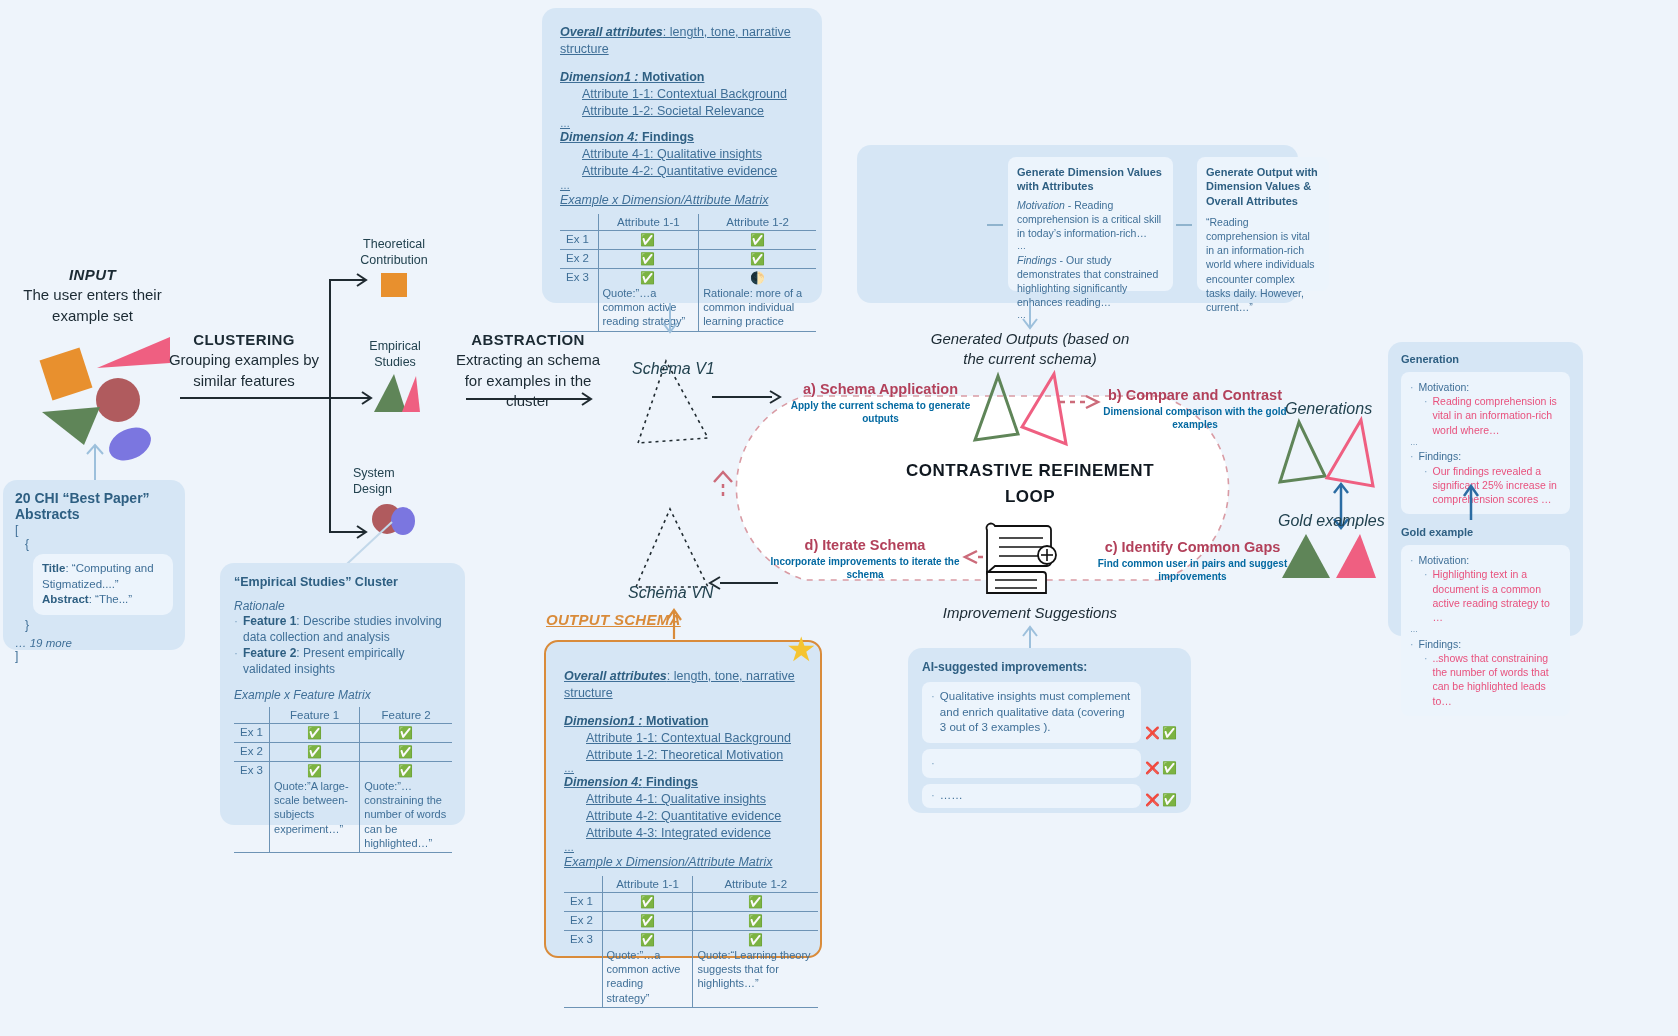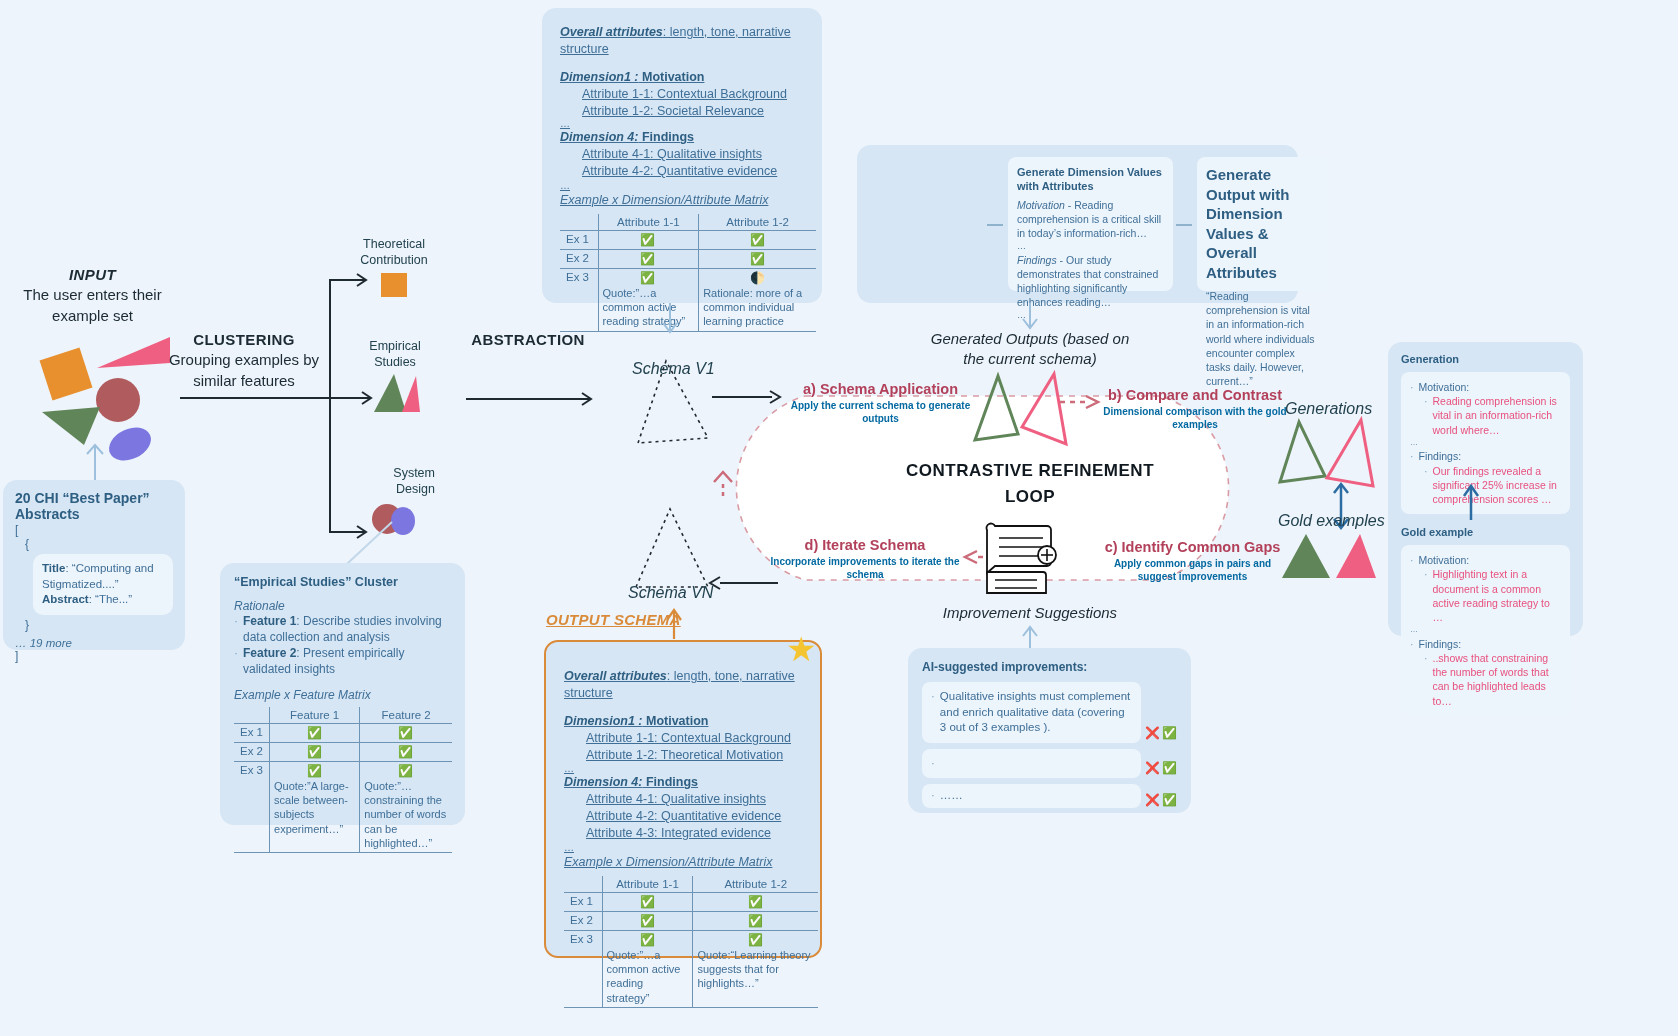--- a/index.html
+++ b/index.html
@@ -111,21 +111,21 @@
 <svg class="abs" style="left:379px; top:271px;" width="34" height="28">
   <rect x="2" y="2" width="26" height="24" fill="#e8902e"></rect>
 </svg>
 
 <div class="abs ink" style="left:351px; top:338px; width:88px; text-align:center; font-size:12.5px; line-height:1.3;">Empirical Studies</div>
 <svg class="abs" style="left:372px; top:372px;" width="50" height="42">
   <polygon points="2,40 22,2 34,40" fill="#5f8558"></polygon>
   <polygon points="30,40 44,4 48,40" fill="#ef5f81"></polygon>
 </svg>
 
-<div class="abs ink" style="left:353px; top:465px; width:82px; text-align:right; font-size:12.5px; line-height:1.3;">System Design</div>
+<div class="abs ink" style="left:353px; top:465px; width:82px; text-align:left; font-size:12.5px; line-height:1.3;">System Design</div>
 <svg class="abs" style="left:370px; top:502px;" width="50" height="34">
   <circle cx="17" cy="17" r="15" fill="#b05b5e"></circle>
   <ellipse cx="33" cy="19" rx="12" ry="14" fill="#7b76e0"></ellipse>
 </svg>
 
 <svg class="abs" style="left:330px; top:520px;" width="70" height="60">
   <line x1="62" y1="2" x2="4" y2="56" stroke="#c2d8ea" stroke-width="2"></line>
 </svg>
 
 <div class="abs panel" style="left:220px; top:563px; width:245px; height:262px; padding:12px 14px;">
@@ -169,20 +169,21 @@
           <div class="chk">✅</div>
           <div class="qt">Quote:”…constraining the number of words can be highlighted…”</div>
         </td>
       </tr>
     </tbody>
   </table>
 </div>
 
 <div class="abs stage-title" style="left:452px; top:330px; width:152px;">
   <div class="cap">ABSTRACTION</div>
+  <div>Extracting an schema for examples in the cluster</div>
 </div>
 <svg class="abs" style="left:466px; top:392px;" width="130" height="14">
   <line x1="0" y1="7" x2="124" y2="7" stroke="#1f2a30" stroke-width="2"></line>
   <polyline points="116,1 125,7 116,13" fill="none" stroke="#1f2a30" stroke-width="2"></polyline>
 </svg>
 
 <div class="abs panel" style="left:542px; top:8px; width:280px; height:295px; padding:16px 18px;">
   <div class="schema-txt">
     <div>
       <span class="b it hd">Overall attributes</span><span>: length, tone, narrative structure</span>
@@ -260,21 +261,21 @@
     <div style="font-size:9px; line-height:1.4;">…</div>
     <div>
       <span class="it">Findings</span><span> - Our study demonstrates that constrained highlighting significantly enhances reading…</span>
     </div>
     <div style="font-size:9px; line-height:1.4;">…</div>
   </div>
   <svg class="abs" style="left:319px; top:77px;" width="18" height="6">
     <line x1="0" y1="3" x2="16" y2="3" stroke="#8fb3cd" stroke-width="2"></line>
   </svg>
   <div class="gen-card" style="position:absolute; left:340px; top:12px; width:132px; height:134px;">
-    <div class="b navy" style="font-size:15px; line-height:1.3;">Generate Output with Dimension Values &amp; Overall Attributes</div>
+    <div class="b navy" style="font-size:11px; line-height:1.3;">Generate Output with Dimension Values &amp; Overall Attributes</div>
     <div style="height:7px;"></div>
     <div>“Reading comprehension is vital in an information-rich world where individuals encounter complex tasks daily. However, current…”</div>
   </div>
 </div>
 
 <svg class="abs" style="left:705px; top:388px;" width="585" height="200">
   <path d="M 100 8 L 455 8 A 96 96 0 0 1 455 192 L 100 192 A 96 96 0 0 1 100 8 Z" fill="#ffffff" stroke="#d99ba4" stroke-width="1.6" stroke-dasharray="6,6"></path>
 </svg>
 
 <div class="abs center-title" style="left:905px; top:458px; width:250px;">CONTRASTIVE REFINEMENT LOOP</div>
@@ -299,21 +300,21 @@
   <div class="t">b)  Compare and Contrast</div>
   <div class="d">Dimensional comparison with the gold examples</div>
 </div>
 <svg class="abs" style="left:1060px; top:396px;" width="40" height="12">
   <line x1="0" y1="6" x2="26" y2="6" stroke="#cc6b7a" stroke-width="2.5" stroke-dasharray="5,5"></line>
   <polyline points="26,0 38,6 26,12" fill="none" stroke="#cc6b7a" stroke-width="2.5"></polyline>
 </svg>
 
 <div class="abs loop-lbl" style="left:1095px; top:538px; width:195px;">
   <div class="t">c) Identify Common Gaps</div>
-  <div class="d">Apply common gaps in pairs and suggest improvements</div>
+  <div class="d">Find common user in pairs and suggest improvements</div>
 </div>
 
 <div class="abs loop-lbl" style="left:765px; top:536px; width:200px;">
   <div class="t">d) Iterate Schema</div>
   <div class="d">Incorporate improvements to iterate the schema</div>
 </div>
 <svg class="abs" style="left:963px; top:550px;" width="42" height="14">
   <line x1="40" y1="7" x2="14" y2="7" stroke="#cc6b7a" stroke-width="2.5" stroke-dasharray="5,5"></line>
   <polyline points="14,1 2,7 14,13" fill="none" stroke="#cc6b7a" stroke-width="2.5"></polyline>
 </svg>

